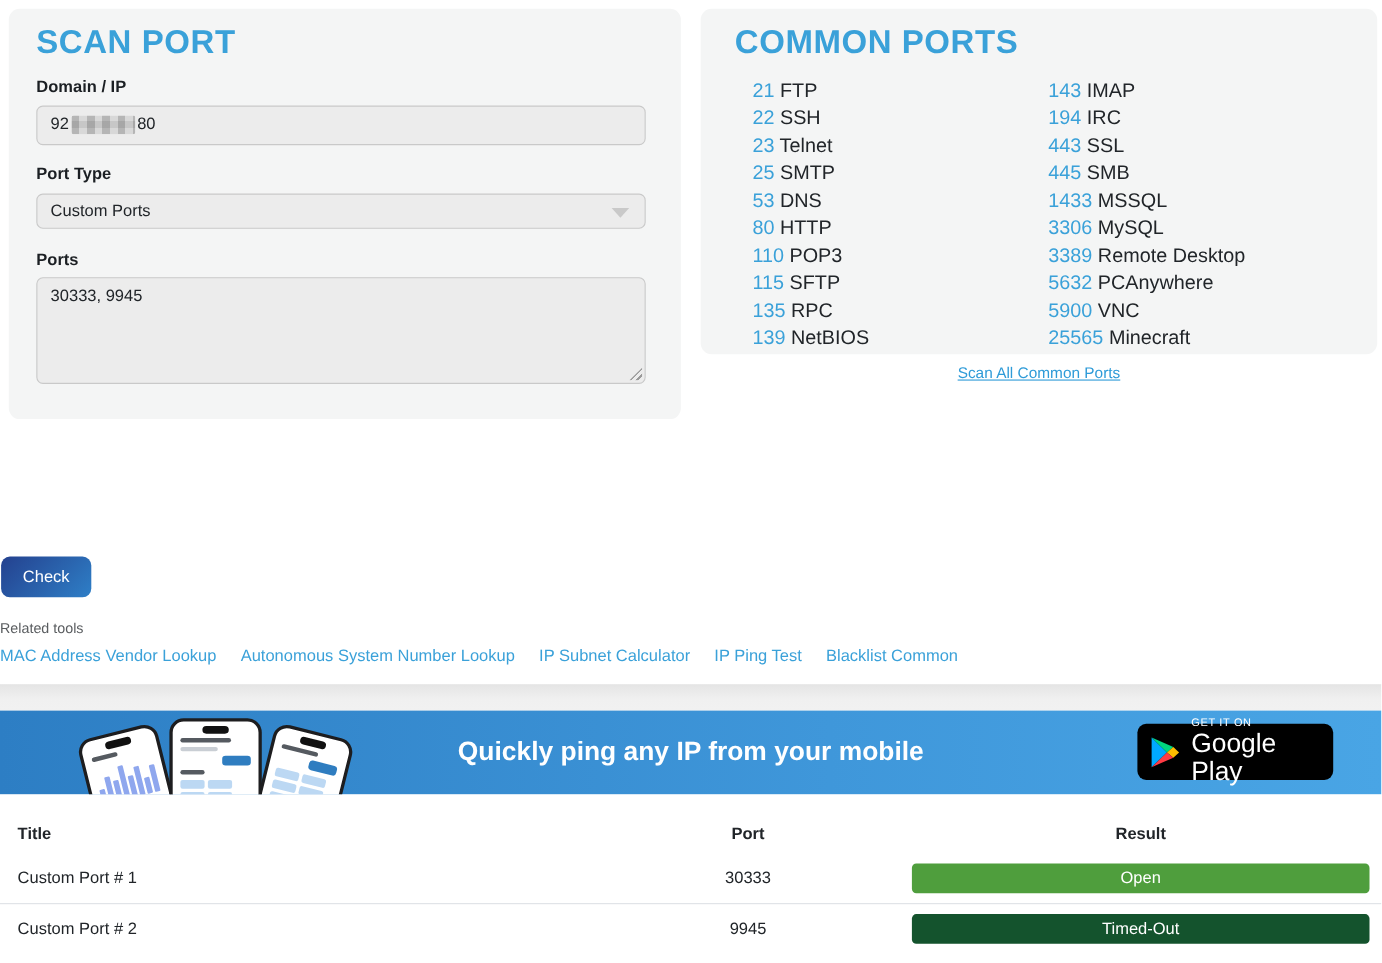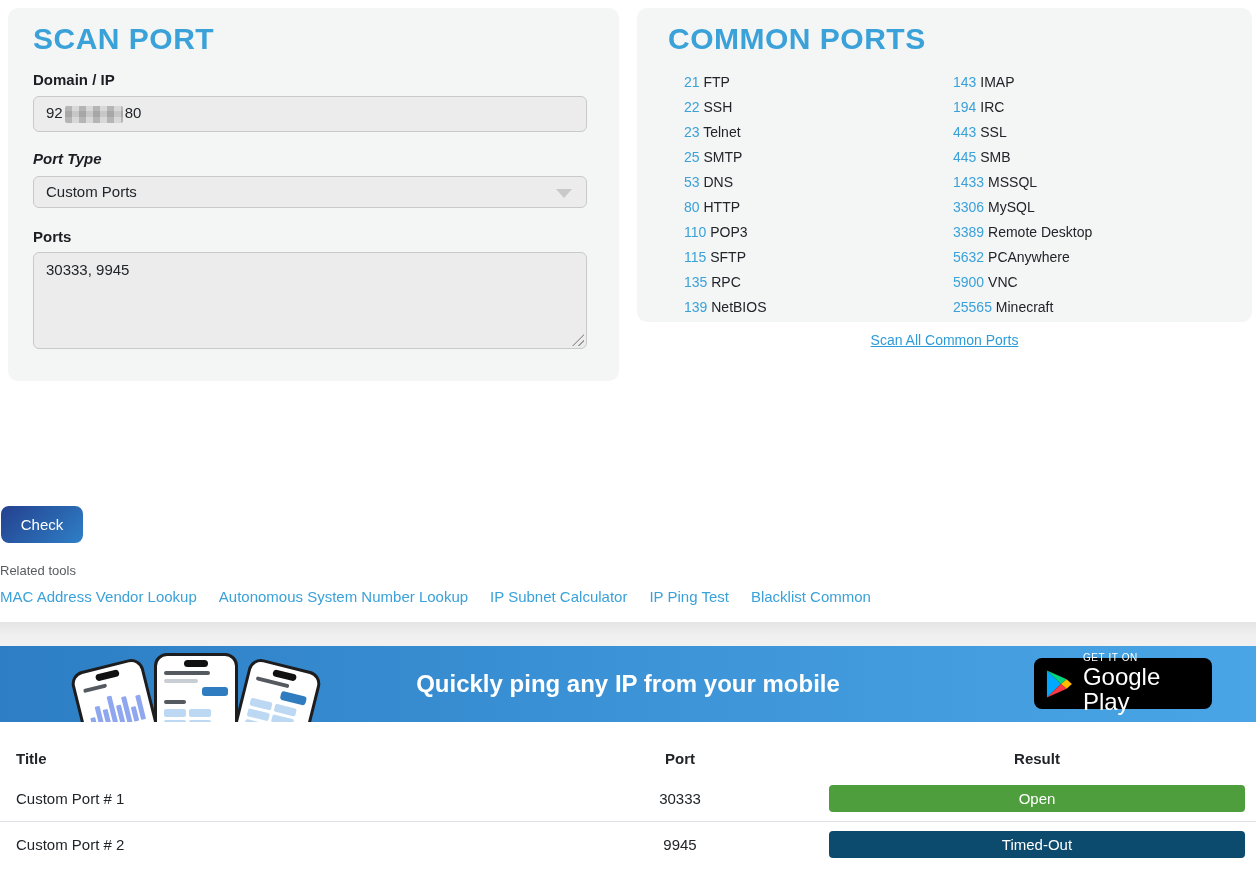--- a/index.html
+++ b/index.html
@@ -38,21 +38,21 @@
     border-radius:2px; filter:blur(.6px);
     background:
       repeating-linear-gradient(90deg, #b5b5b5 0 7px, #d8d8d8 7px 14px),
       repeating-linear-gradient(0deg, rgba(255,255,255,.35) 0 6px, rgba(0,0,0,.08) 6px 12px);
     background-blend-mode:multiply;
   }
   
   .ports-col { position:absolute; top:62px; list-style:none; }
   .ports-col-left  { left:47px; }
   .ports-col-right { left:316px; }
-  .ports-col li { height:25px; line-height:25px; font-size:14px; white-space:nowrap; }
+  .ports-col li { height:25px; line-height:25px; font-size:18px; white-space:nowrap; }
   .port-num { color:#3aa1d9; }
   .port-name { color:#212529; }
   .scan-all-wrap { position:absolute; left:637px; top:331px; width:615px; text-align:center; }
   .scan-all-link { color:#2e9bd8; font-size:14px; text-decoration:underline; cursor:pointer; }
   
   .check-btn {
     position:absolute; left:1px; top:506px; width:82px; height:37px; border:none; cursor:pointer;
     border-radius:8px; color:#fff; font-size:15px; font-family:inherit;
     background:linear-gradient(135deg, #24418f 0%, #2a63ad 55%, #2e7fc7 100%);
   }
@@ -114,21 +114,21 @@
 <div class="page">
 
   <div class="panel panel-left">
     <div class="panel-title pl-title">SCAN PORT</div>
 
     <div class="field-label" style="top:63px;">Domain / IP</div>
     <div class="control input-box" style="top:88px;">
       <span>92</span><span class="blur-redact"></span><span>80</span>
     </div>
 
-    <div class="field-label" style="top:142px;font-style:italic;">Port Type</div>
+    <div class="field-label" style="top:142px;">Port Type</div>
     <div class="control select-box" style="top:168px;">
       <span>Custom Ports</span>
       <span class="select-arrow"></span>
     </div>
 
     <div class="field-label" style="top:220px;">Ports</div>
     <div class="control textarea-box" style="top:244px;">
       <span>30333, 9945</span>
       <span class="resize-handle"></span>
     </div>
@@ -254,18 +254,18 @@
       <div class="c-port">30333</div>
       <div class="c-result">
           <span class="status-badge" style="background-color: rgb(79, 158, 61);">Open</span>
         </div>
     </div>
 
     <div class="t-row t-body-row row-sep">
       <div class="c-title">Custom Port # 2</div>
       <div class="c-port">9945</div>
       <div class="c-result">
-          <span class="status-badge" style="background-color: #0c4a6e;">Timed-Out</span>
+          <span class="status-badge" style="background-color: #14532d;">Timed-Out</span>
         </div>
     </div>
   </div>
 
 </div>
 
 </body></html>

